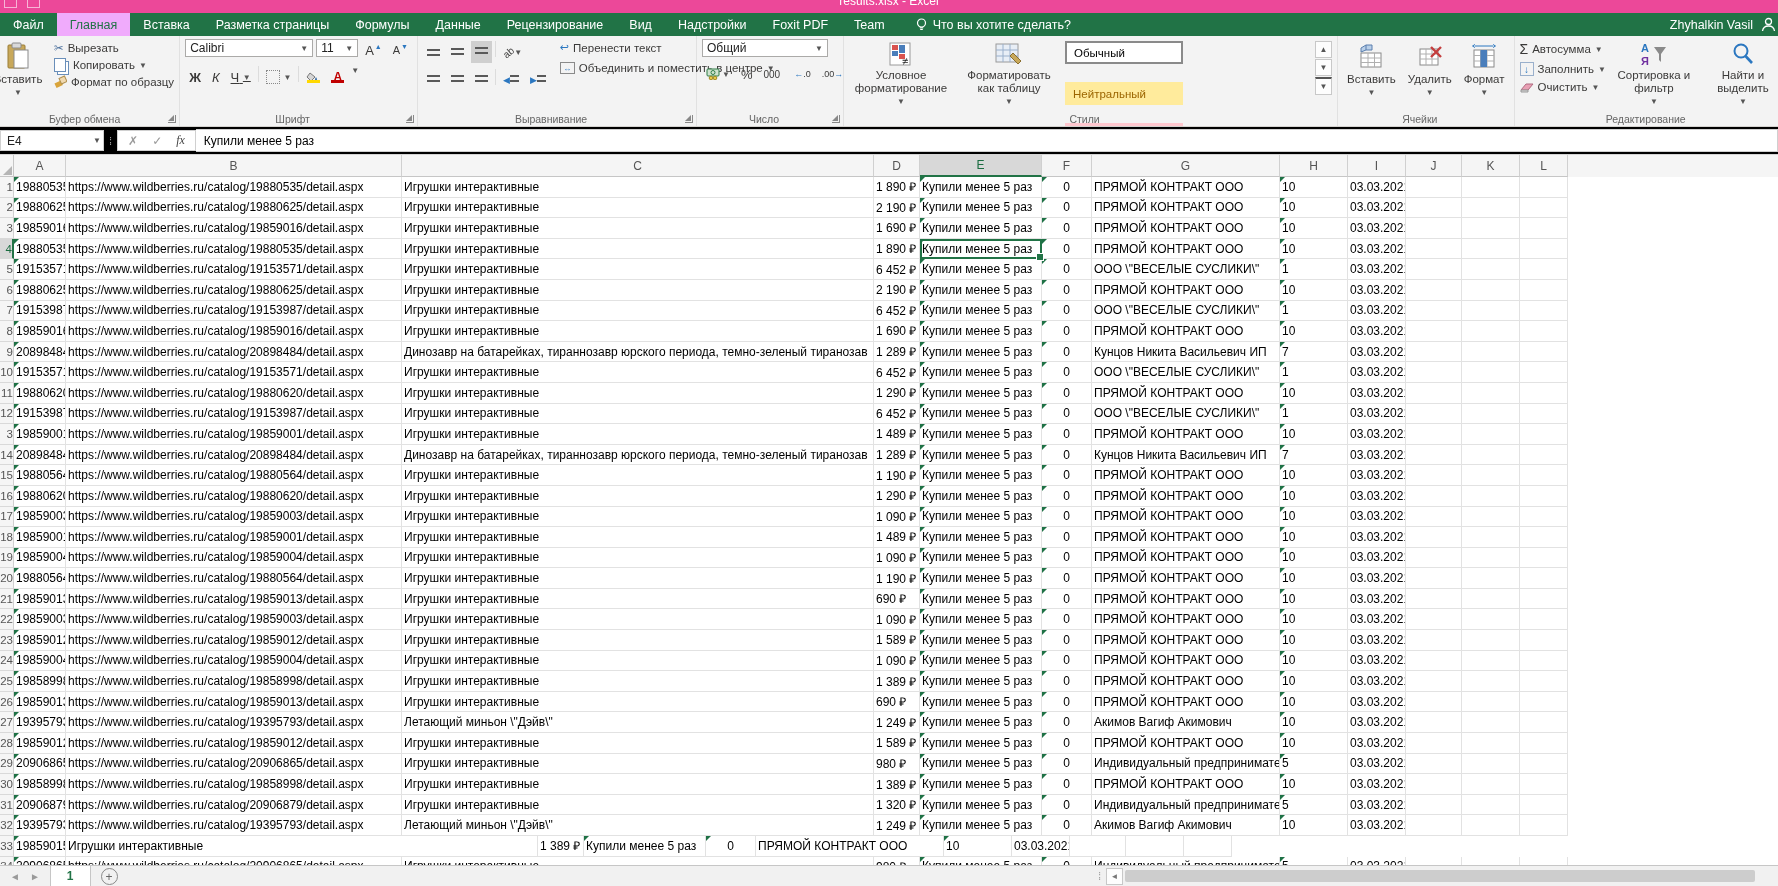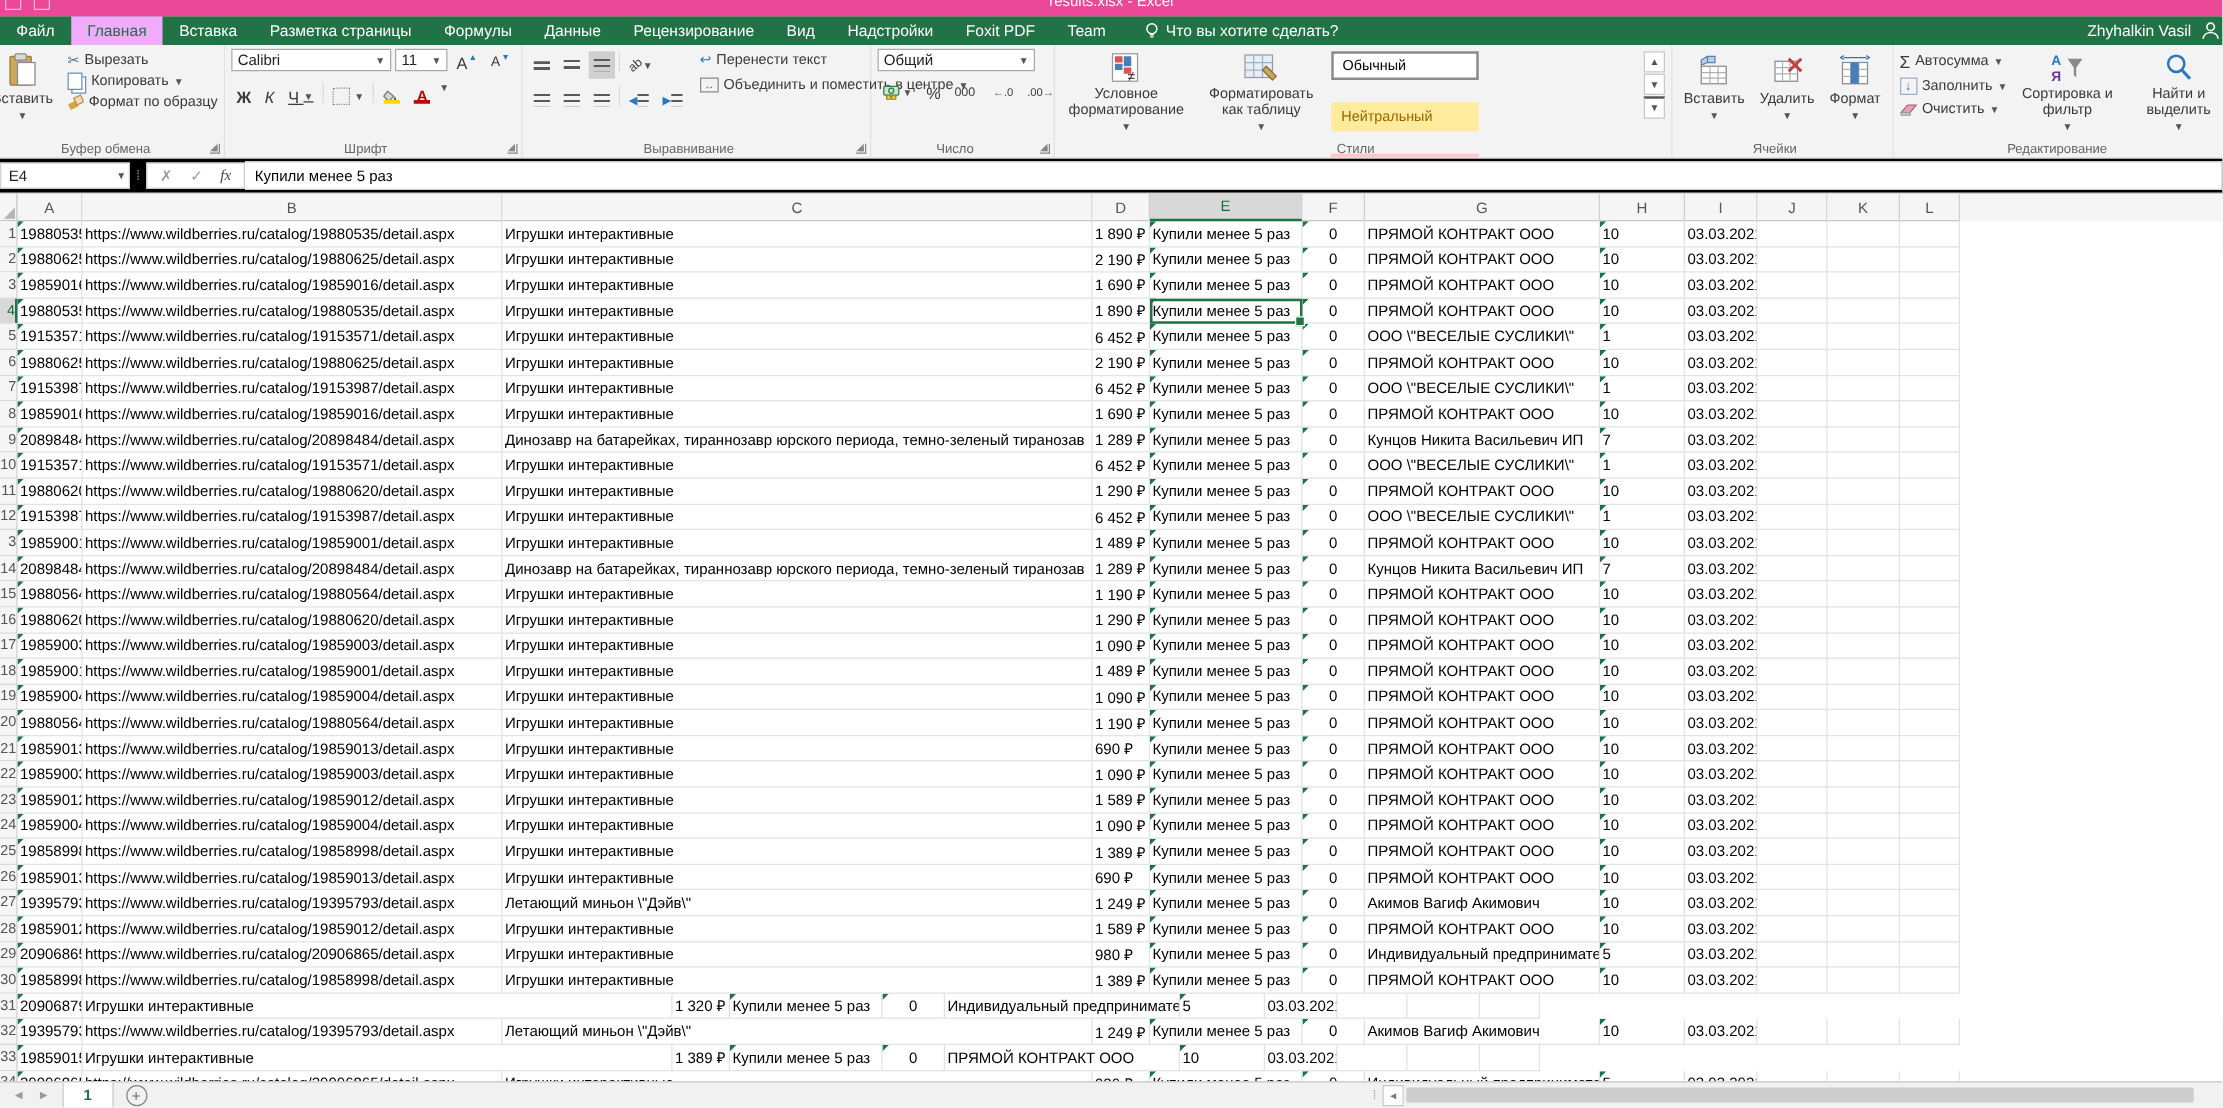--- a/index.html
+++ b/index.html
@@ -910,20 +910,21 @@
           <div class="cell" style="width: 188px;">ПРЯМОЙ КОНТРАКТ ООО</div>
           <div class="cell tri" style="width: 68px;">10</div>
           <div class="cell" style="width: 58px;">03.03.2021</div>
           <div class="cell" style="width: 56px;"></div>
           <div class="cell" style="width: 58px;"></div>
           <div class="cell" style="width: 48px;"></div>
         </div>
         <div class="grow">
           <div class="rowhdr" style="width: 14px;">31</div>
           <div class="cell tri" style="width: 52px;">20906879</div>
+          <div class="cell" style="width: 336px;">https://www.wildberries.ru/catalog/20906879/detail.aspx</div>
           <div class="cell" style="width: 472px;">Игрушки интерактивные</div>
           <div class="cell" style="width: 46px;">1 320 ₽</div>
           <div class="cell tri" style="width: 122px;">Купили менее 5 раз</div>
           <div class="cell ctr tri" style="width: 50px;">0</div>
           <div class="cell" style="width: 188px;">Индивидуальный предпринимате</div>
           <div class="cell tri" style="width: 68px;">5</div>
           <div class="cell" style="width: 58px;">03.03.2021</div>
           <div class="cell" style="width: 56px;"></div>
           <div class="cell" style="width: 58px;"></div>
           <div class="cell" style="width: 48px;"></div>

